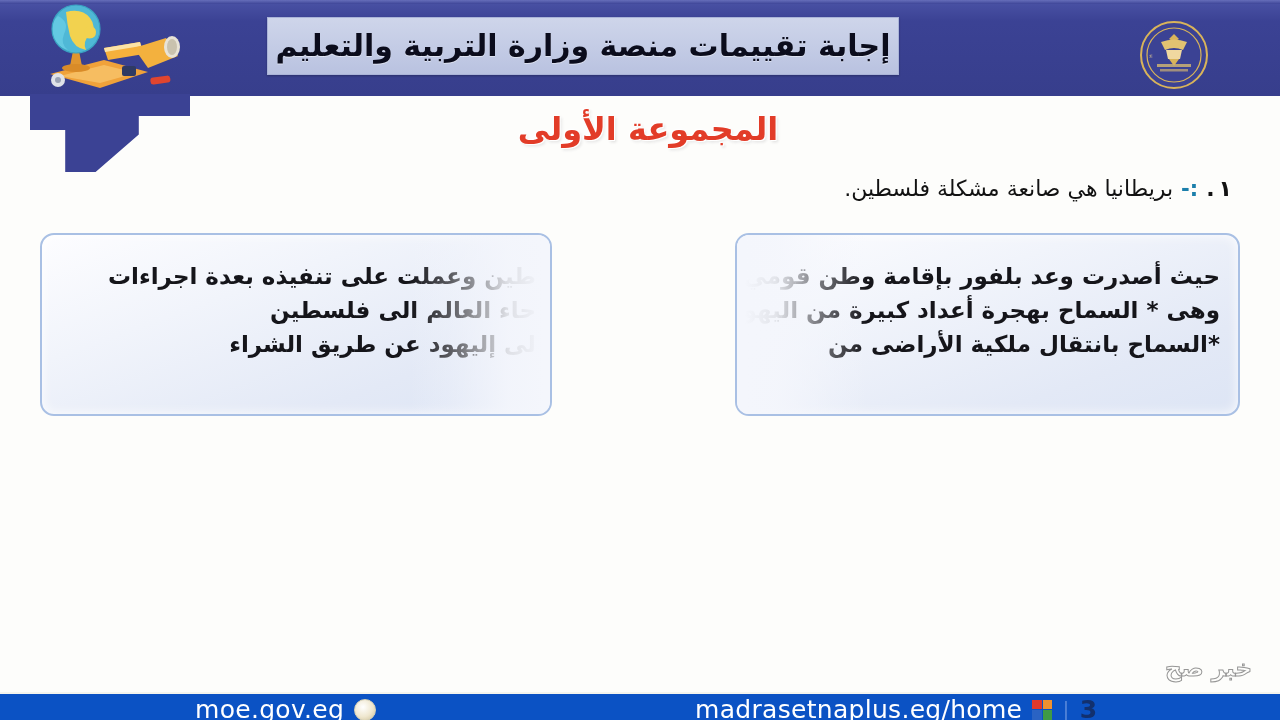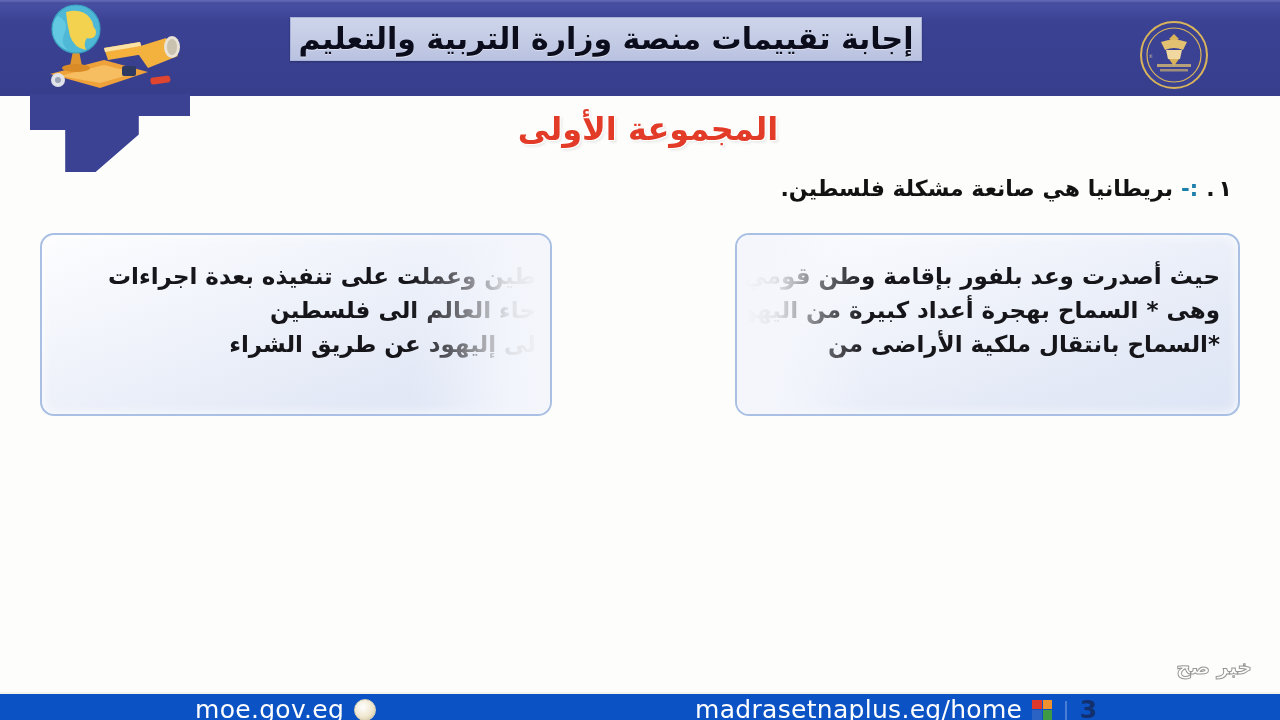--- a/index.html
+++ b/index.html
@@ -31,26 +31,25 @@
   .header-tab-2{
     position:absolute; left:115px; top:94px; width:75px; height:22px;
     background:#3b4294;
   }
 
   
   .edu-illo{ position:absolute; left:8px; top:2px; width:185px; height:96px; }
 
   
   .title-plaque{
-    position:absolute; left:267px; top:17px; width:632px; height:44px;
+    position:absolute; left:267px; top:17px; width:632px; height:58px;
     background:linear-gradient(180deg,#ced5ea 0%,#c3cbe5 55%,#b9c2e0 100%);
     border:1px solid #aab4d8;
     display:flex; align-items:center; justify-content:center;
     box-shadow:0 1px 2px rgba(0,0,0,.25);
-    margin-left:23px;
   }
   .title-plaque span{
     font-family:"DejaVu Sans","Liberation Sans",sans-serif;
     font-size:30px; font-weight:700; color:#0b0c1c;
     letter-spacing:0; white-space:nowrap; line-height:1;
     text-shadow:0 1px 0 rgba(255,255,255,.45);
   }
 
   
   .seal{ position:absolute; left:1139px; top:20px; width:70px; height:70px; }
@@ -72,21 +71,21 @@
   
   .question-row{
     position:absolute; right:48px; top:176px; width:660px;
     display:flex; align-items:baseline; justify-content:flex-start; gap:8px;
     direction:rtl; white-space:nowrap;
   }
   .q-num{ font-size:22px; font-weight:700; color:#121212; }
   .q-dot{ font-size:22px; font-weight:700; color:#121212; margin-inline-start:-4px;}
   .q-key{ font-size:21px; font-weight:800; color:#1b7fab; }
   .q-sep{ font-size:21px; font-weight:700; color:#1b7fab; }
-  .q-text{ font-size:22px; font-weight:700; color:#121212; }
+  .q-text{ font-size:22px; font-weight:400; color:#121212; }
 
   
   .answer-panel{
     position:absolute; top:233px; height:183px;
     border:2px solid #a9c0e4;
     border-radius:14px;
     background:linear-gradient(160deg,#fdfdff 0%,#f1f4fb 35%,#e3e9f6 75%,#dde5f5 100%);
     box-shadow:inset 0 0 12px rgba(255,255,255,.9);
     overflow:hidden;
   }
@@ -109,21 +108,21 @@
   }
   .fade-in-right{
     position:absolute; top:0; right:0; width:140px; height:100%;
     background:linear-gradient(270deg,#f4f6fc 4%,rgba(244,246,252,.9) 30%,rgba(244,246,252,.3) 72%,rgba(244,246,252,0) 100%);
     pointer-events:none;
   }
 
   
   .watermark{
     position:absolute; right:28px; top:655px;
-    font-size:20px; font-weight:700; color:rgba(255,255,255,.05);
+    font-size:23px; font-weight:700; color:rgba(255,255,255,.05);
     -webkit-text-stroke:1px #7d7d7d;
     direction:rtl; letter-spacing:1px;
     opacity:.8;
   }
 
   
   .footer-bar{
     position:absolute; left:0; bottom:0; width:1280px; height:28px;
     background:#0b52c4;
     border-top:2px solid #f4f4ee;

